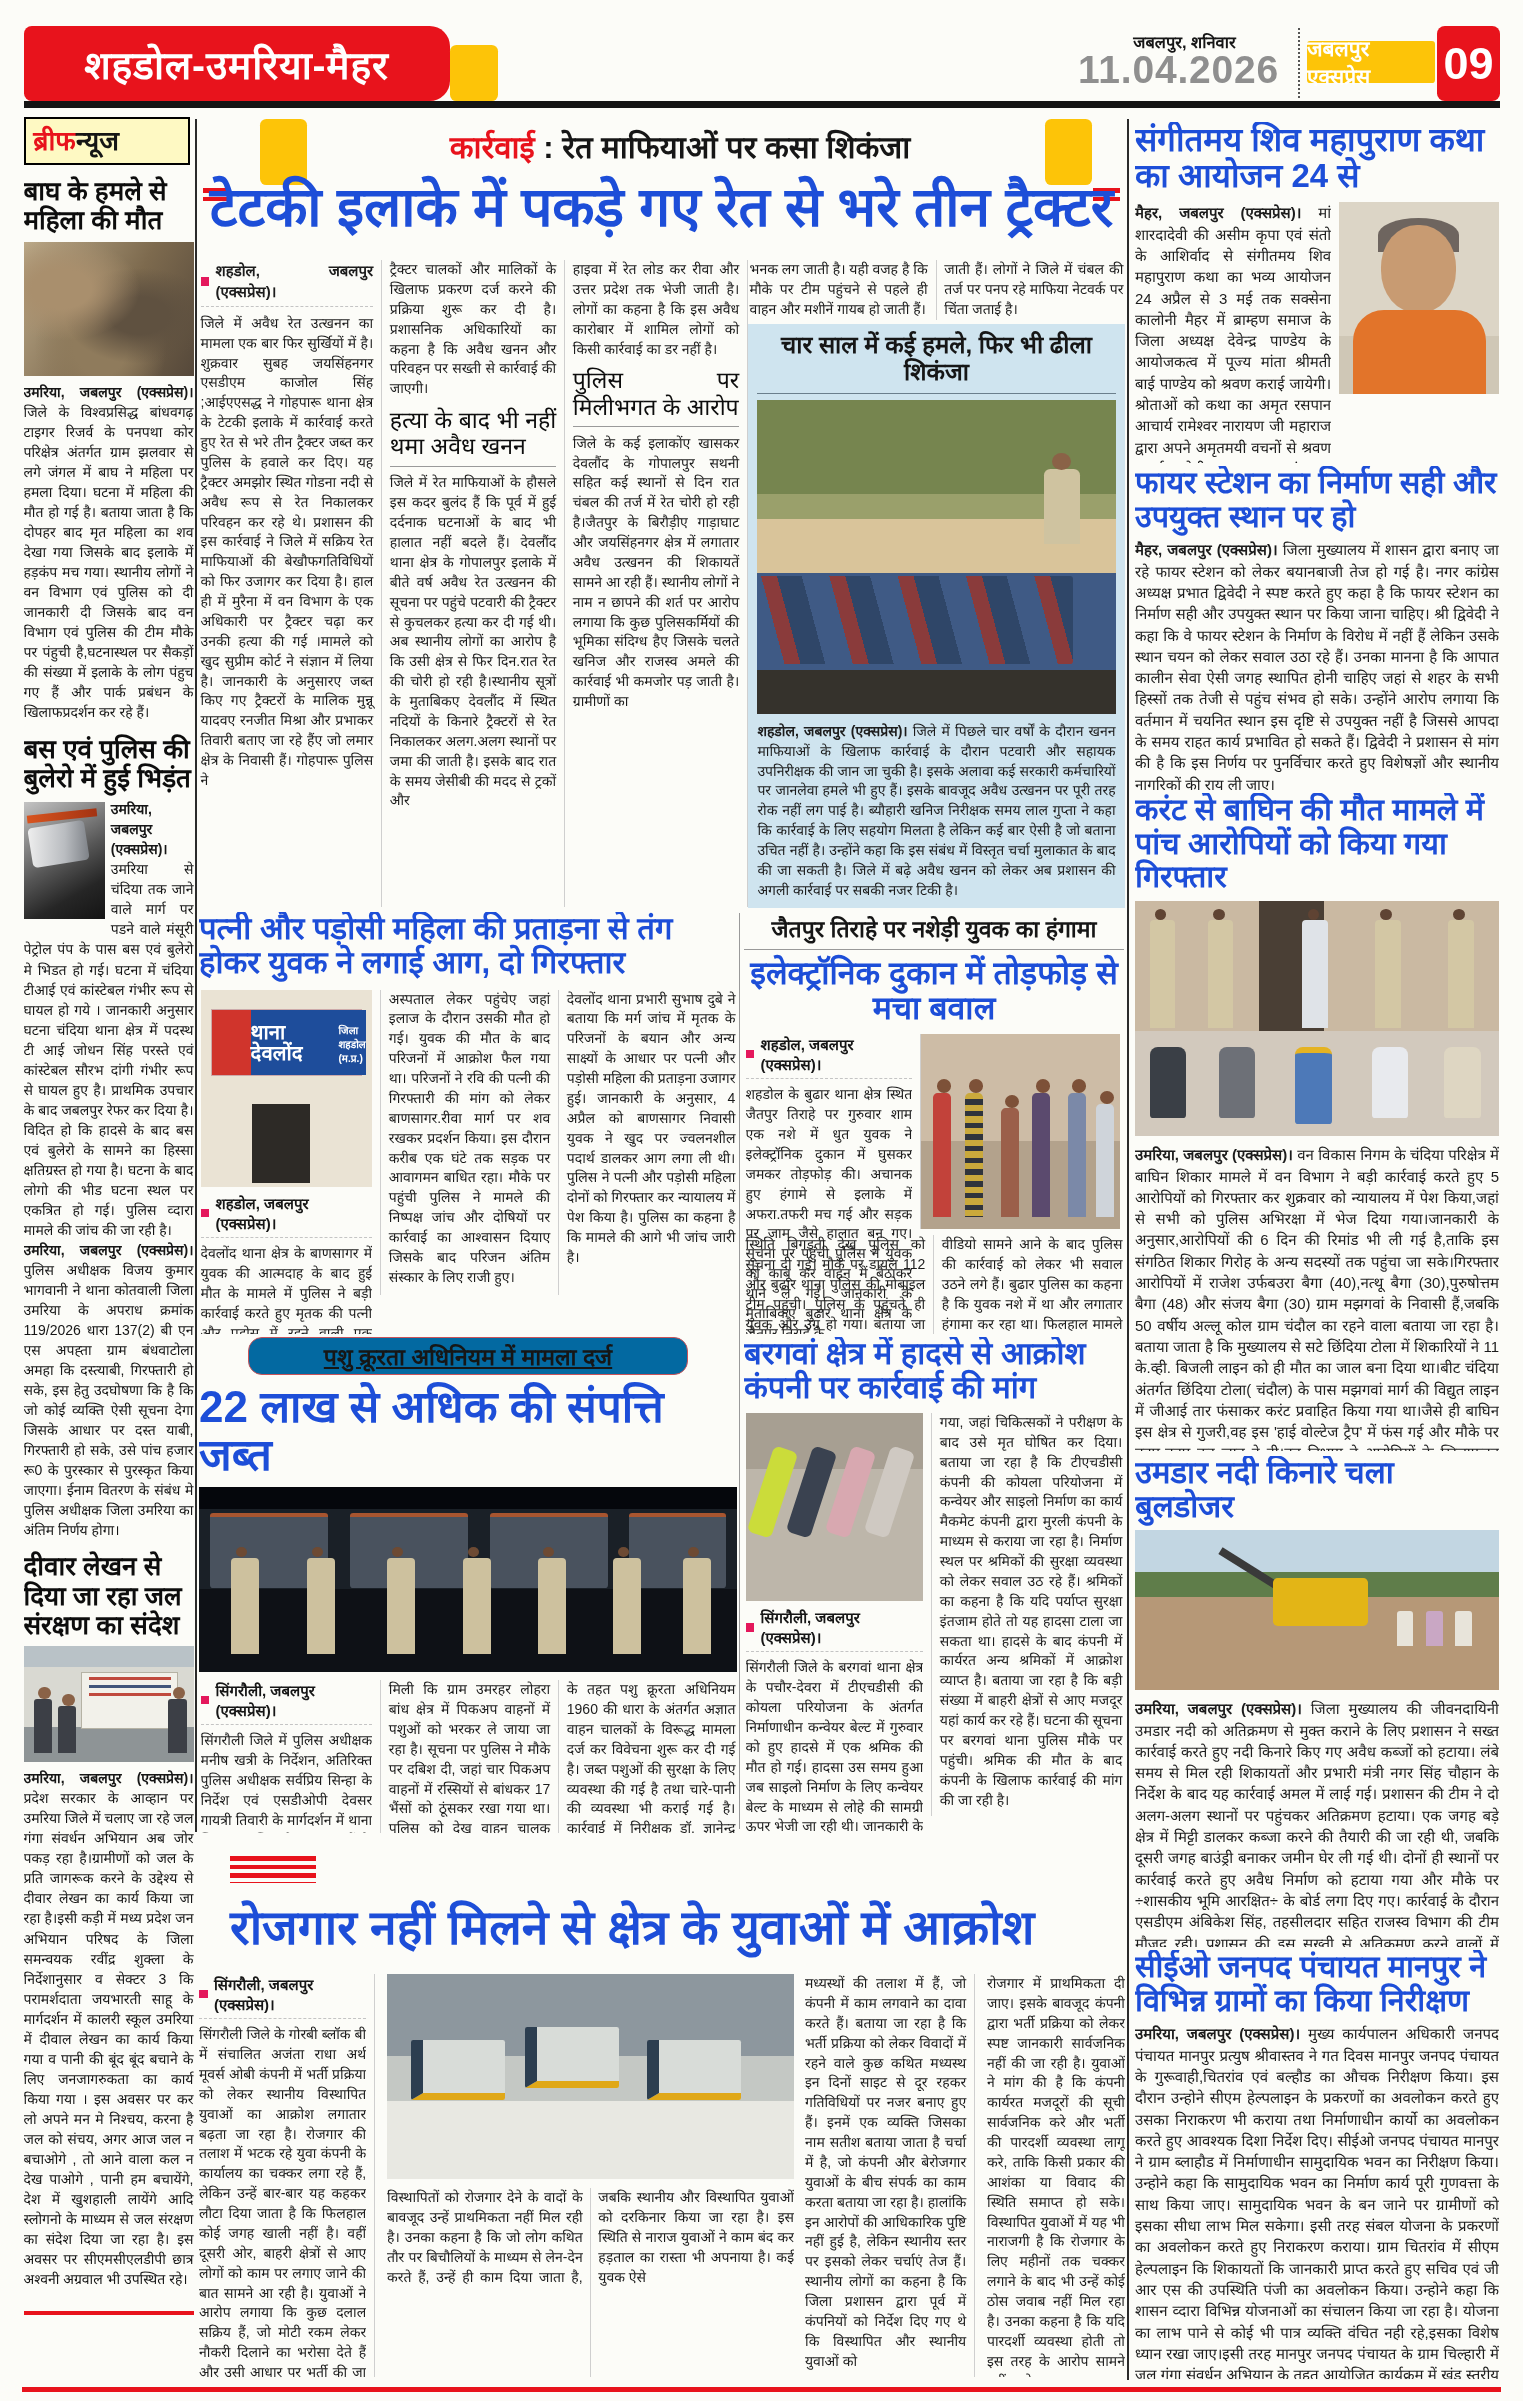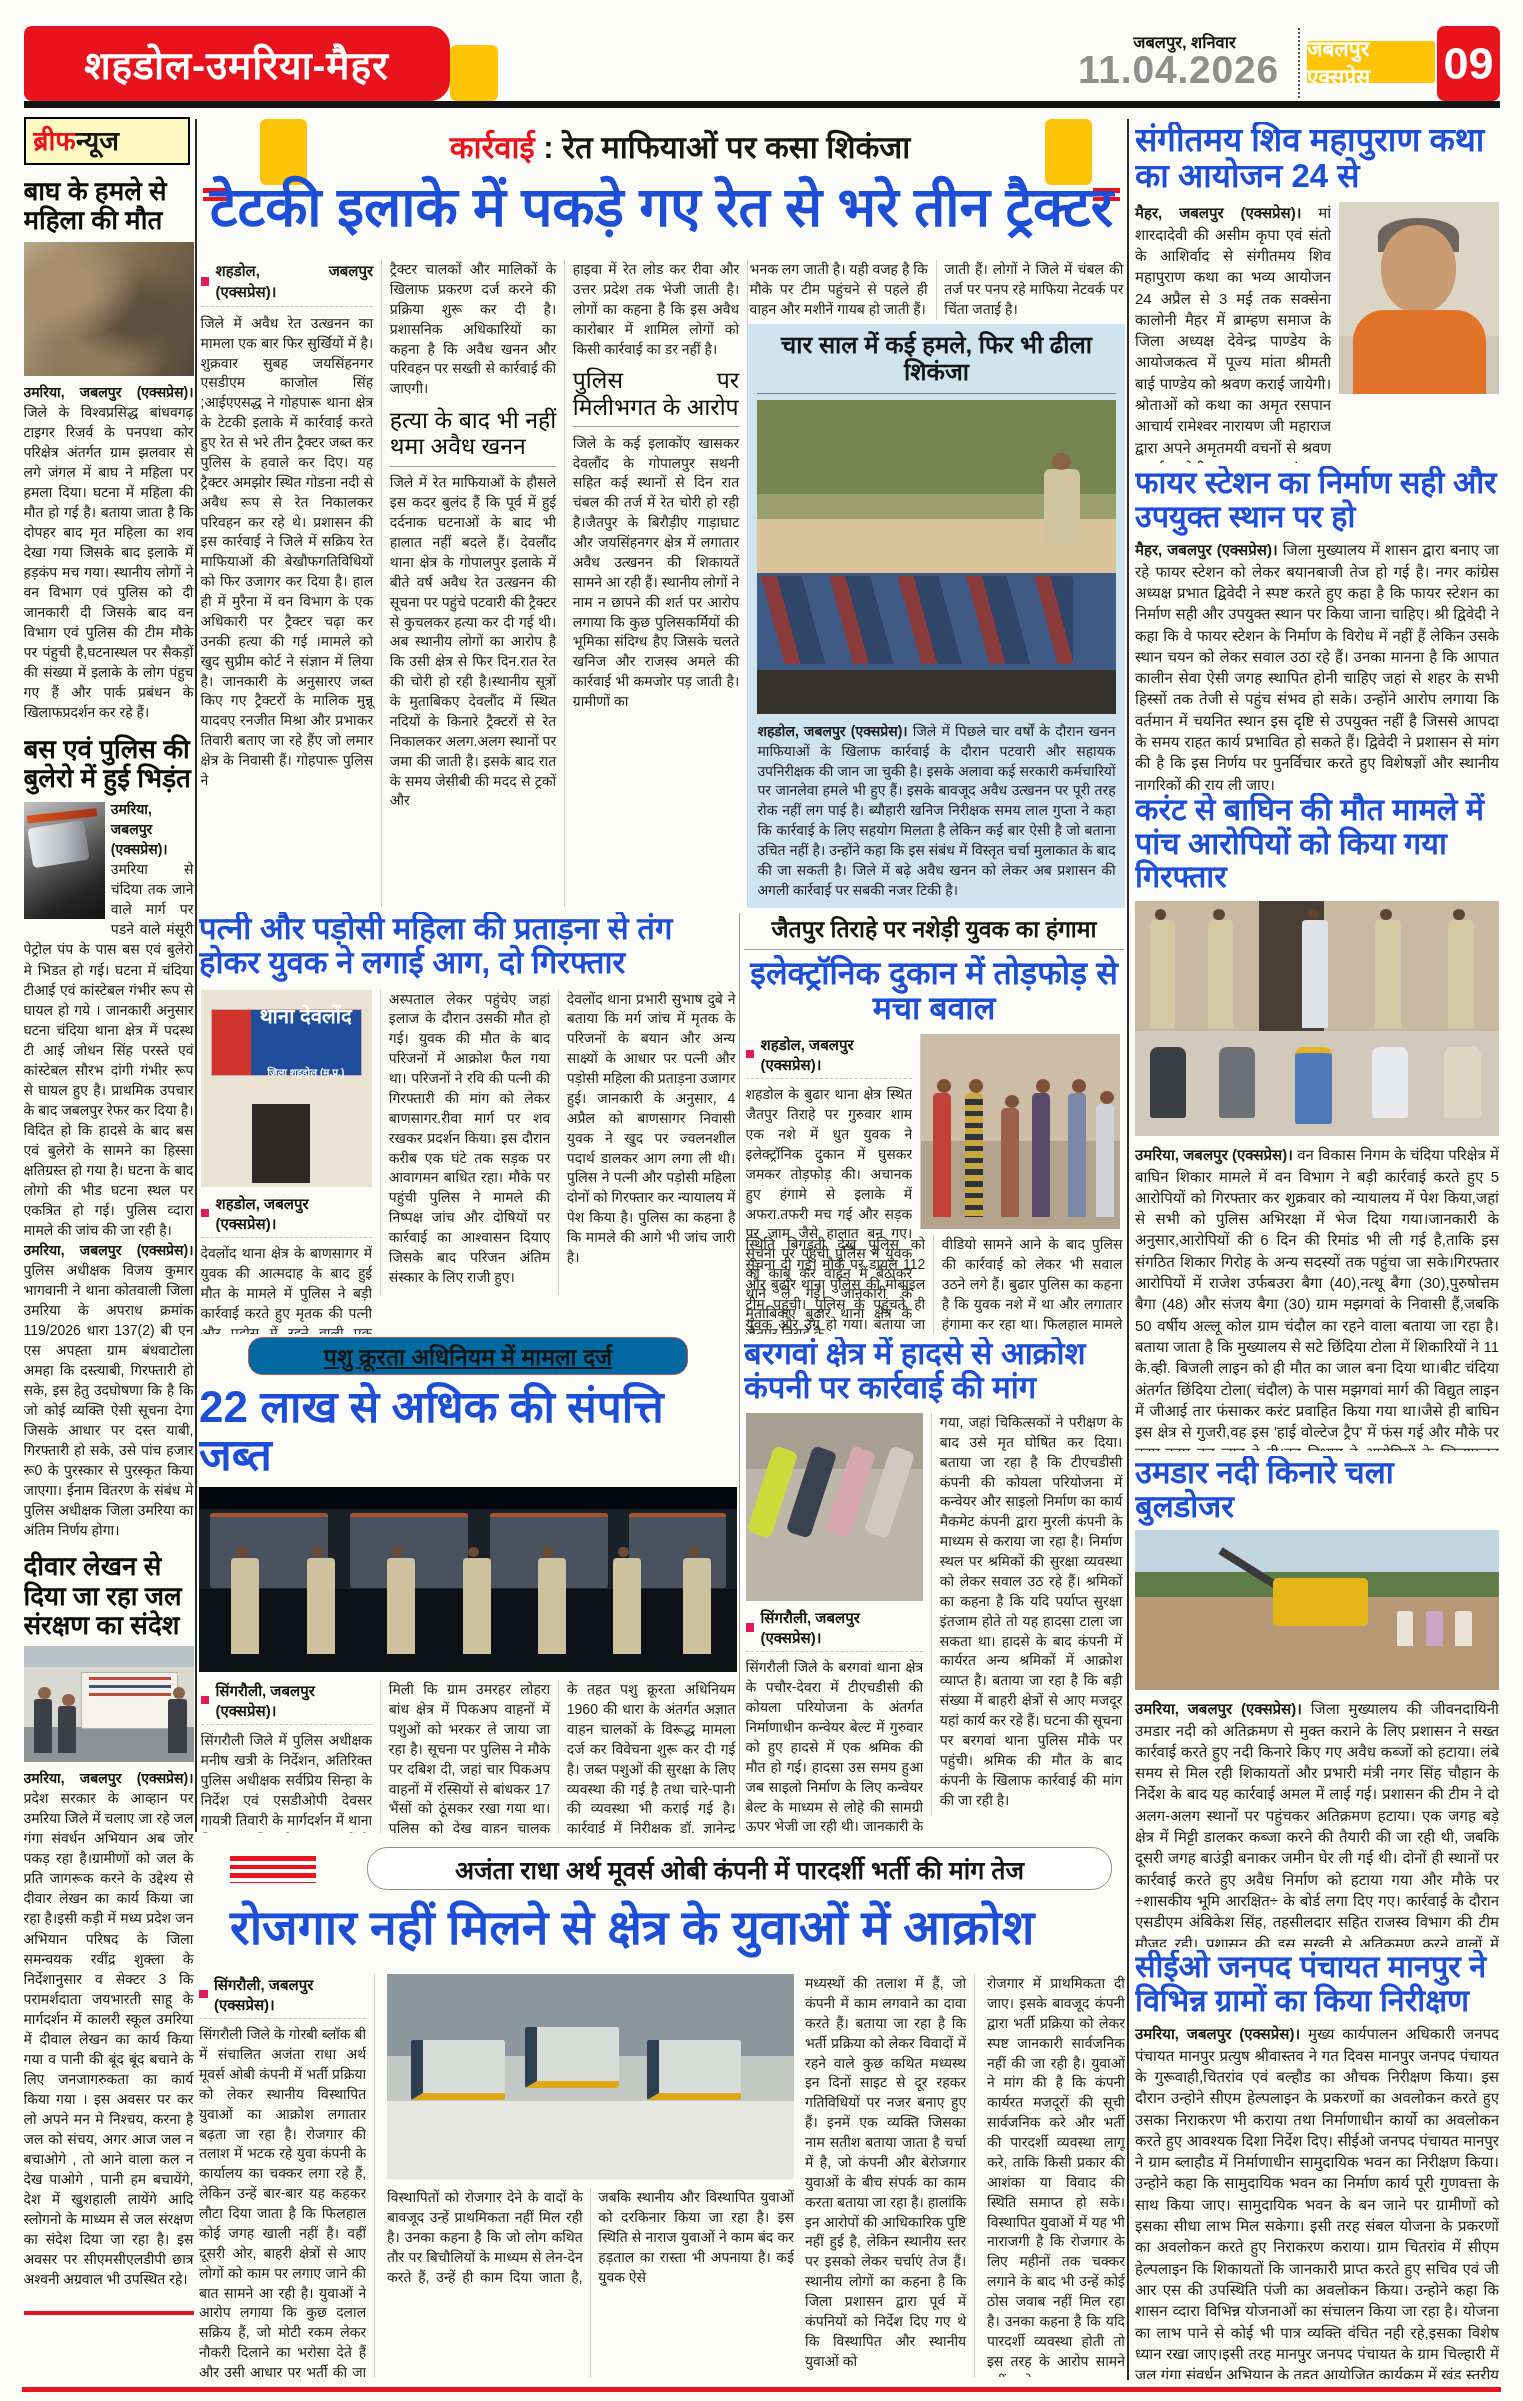--- a/index.html
+++ b/index.html
@@ -63,21 +63,21 @@
   .ph-wall .line.b{background:#41557a;}
   .ph-wall .man{width:11%;height:46%;background:#3c3f46;border-radius:3.1px 3.1px 0 0;bottom:8%;}
   .ph-wall .man::before{content:"";position:absolute;top:-12.5px;left:25%;width:12.5px;height:12.5px;border-radius:50%;background:#8a6247;}
   .ph-truck{background:linear-gradient(180deg,#76854f 0 30%,#9aa06b 30% 38%,#d9c49a 38% 55%,#3f5a85 55% 86%,#35322c 86% 100%);}
   .ph-truck .patch{background:repeating-linear-gradient(75deg,#3f5a85 0 26.6px,#8a3b3b 26.6px 42px,#2f4668 42px 66px);left:0;top:56%;width:88%;height:28%;border-radius:3.1px;}
   .ph-truck .cop{right:10%;top:22%;width:36px;height:75px;background:#cfc3a0;border-radius:6.3px 6.3px 0 0;}
   .ph-truck .cop::before{content:"";position:absolute;top:-15.6px;left:7.8px;width:19px;height:17px;border-radius:50%;background:#8a6247;}
   .ph-station{background:#eae3d4;}
   .ph-station .sign{left:6%;top:10%;width:88%;height:34%;display:flex;border:1.6px solid #caa;box-sizing:border-box;}
   .ph-station .sr{flex:0 0 26%;background:#d0342c;}
-  .ph-station .sb{flex:1;background:#1e4d9b;color:#fff;font-weight:800;display:flex;flex-direction:column;align-items:center;justify-content:center;gap:36px;}
+  .ph-station .sb{flex:1;background:#1e4d9b;color:#fff;font-weight:800;display:flex;flex-direction:row;align-items:center;justify-content:center;gap:36px;}
   .ph-station .sb .t1{font-size:20.3px;line-height:1;}
   .ph-station .sb .t2{font-size:10.2px;margin-top:3.1px;}
   .ph-station .door{left:30%;top:58%;width:34%;height:40%;background:#2d2a26;}
   .ph-crowd{background:linear-gradient(180deg,#cdbca6 0 55%,#b3a28c 55% 100%);}
   .ph-crowd .p{bottom:6%;width:9%;height:64%;border-radius:4.7px 4.7px 0 0;}
   .ph-crowd .p::before{content:"";position:absolute;top:-13.3px;left:22%;width:14px;height:13.3px;border-radius:50%;background:#7d5138;}
   .ph-night{background:linear-gradient(180deg,#05070c 0 12%,#1a2027 12% 55%,#0e1116 55% 100%);}
   .ph-night .tr{top:14%;width:22%;height:38%;background:#49525e;border-top:4.7px solid #a8552f;border-radius:3.1px;}
   .ph-night .cop{bottom:10%;width:5.2%;height:52%;background:#cdc19e;border-radius:3.9px 3.9px 0 0;}
   .ph-night .cop::before{content:"";position:absolute;top:-11px;left:18%;width:11px;height:10.2px;border-radius:50%;background:#6d4a33;}
@@ -298,21 +298,20 @@
             <span>सिंगरौली, जबलपुर (एक्सप्रेस)।</span>
           </div>
         <div class="body-text">सिंगरौली जिले के बरगवां थाना क्षेत्र के पचौर-देवरा में टीएचडीसी की कोयला परियोजना के अंतर्गत निर्माणाधीन कन्वेयर बेल्ट में गुरुवार को हुए हादसे में एक श्रमिक की मौत हो गई। हादसा उस समय हुआ जब साइलो निर्माण के लिए कन्वेयर बेल्ट के माध्यम से लोहे की सामग्री ऊपर भेजी जा रही थी। जानकारी के अनुसार, कार्य के दौरान लोहे की भारी-भरकम प्लेट अचानक नीचे गिर गई, जिसकी चपेट में आने से श्रमिक लालबहादुर सिंह (30) निवासी बभनी गंभीर रूप से घायल हो गया। घायल श्रमिक को तत्काल जिला अस्पताल ले जाया</div>
       </div>
       <div class="col body-text" style="width:192px;">गया, जहां चिकित्सकों ने परीक्षण के बाद उसे मृत घोषित कर दिया। बताया जा रहा है कि टीएचडीसी कंपनी की कोयला परियोजना में कन्वेयर और साइलो निर्माण का कार्य मैकमेट कंपनी द्वारा मुरली कंपनी के माध्यम से कराया जा रहा है। निर्माण स्थल पर श्रमिकों की सुरक्षा व्यवस्था को लेकर सवाल उठ रहे हैं। श्रमिकों का कहना है कि यदि पर्याप्त सुरक्षा इंतजाम होते तो यह हादसा टाला जा सकता था। हादसे के बाद कंपनी में कार्यरत अन्य श्रमिकों में आक्रोश व्याप्त है। बताया जा रहा है कि बड़ी संख्या में बाहरी क्षेत्रों से आए मजदूर यहां कार्य कर रहे हैं। घटना की सूचना पर बरगवां थाना पुलिस मौके पर पहुंची। श्रमिक की मौत के बाद कंपनी के खिलाफ कार्रवाई की मांग की जा रही है।</div>
     </div>
   </div>
 
   <div class="abs" style="left:199px;top:1836px;width:926px;height:543px;overflow:hidden;">
     <div class="abs stripes" style="left:31px;top:20.3px;width:86px;height:26.6px;"></div>
-    <div class="kickbox2 abs" style="left:168px;top:11px;width:743px;height:41px;">अजंता राधा अर्थ मूवर्स ओबी कंपनी में पारदर्शी भर्ती की मांग तेज</div>
     <div class="hl abs" style="left:31px;top:66px;width:884px;font-size:48px;">रोजगार नहीं मिलने से क्षेत्र के युवाओं में आक्रोश</div>
     <div class="abs" style="left:0;top:138px;width:926px;height:403px;">
       <div class="abs" style="left:0;top:0;width:176px;height:403px;border-right:0.8px solid #cfcfcf;padding-right:7.8px;box-sizing:border-box;">
         <div class="dateline">
             <span class="redsq"></span>
             <span>सिंगरौली, जबलपुर (एक्सप्रेस)।</span>
           </div>
         <div class="body-text">सिंगरौली जिले के गोरबी ब्लॉक बी में संचालित अजंता राधा अर्थ मूवर्स ओबी कंपनी में भर्ती प्रक्रिया को लेकर स्थानीय विस्थापित युवाओं का आक्रोश लगातार बढ़ता जा रहा है। रोजगार की तलाश में भटक रहे युवा कंपनी के कार्यालय का चक्कर लगा रहे हैं, लेकिन उन्हें बार-बार यह कहकर लौटा दिया जाता है कि फिलहाल कोई जगह खाली नहीं है। वहीं दूसरी ओर, बाहरी क्षेत्रों से आए लोगों को काम पर लगाए जाने की बात सामने आ रही है। युवाओं ने आरोप लगाया कि कुछ दलाल सक्रिय हैं, जो मोटी रकम लेकर नौकरी दिलाने का भरोसा देते हैं और उसी आधार पर भर्ती की जा रही है। स्थानीय युवाओं के अनुसार,</div>
       </div>
       <div class="photo ph-minetrucks abs" style="left:188px;top:0;width:407px;height:205px;">

